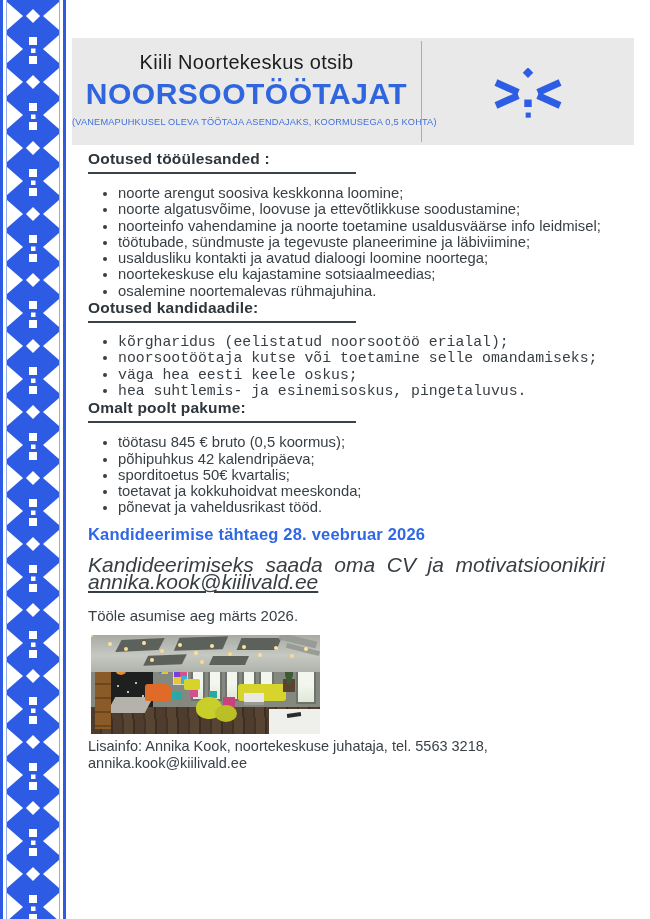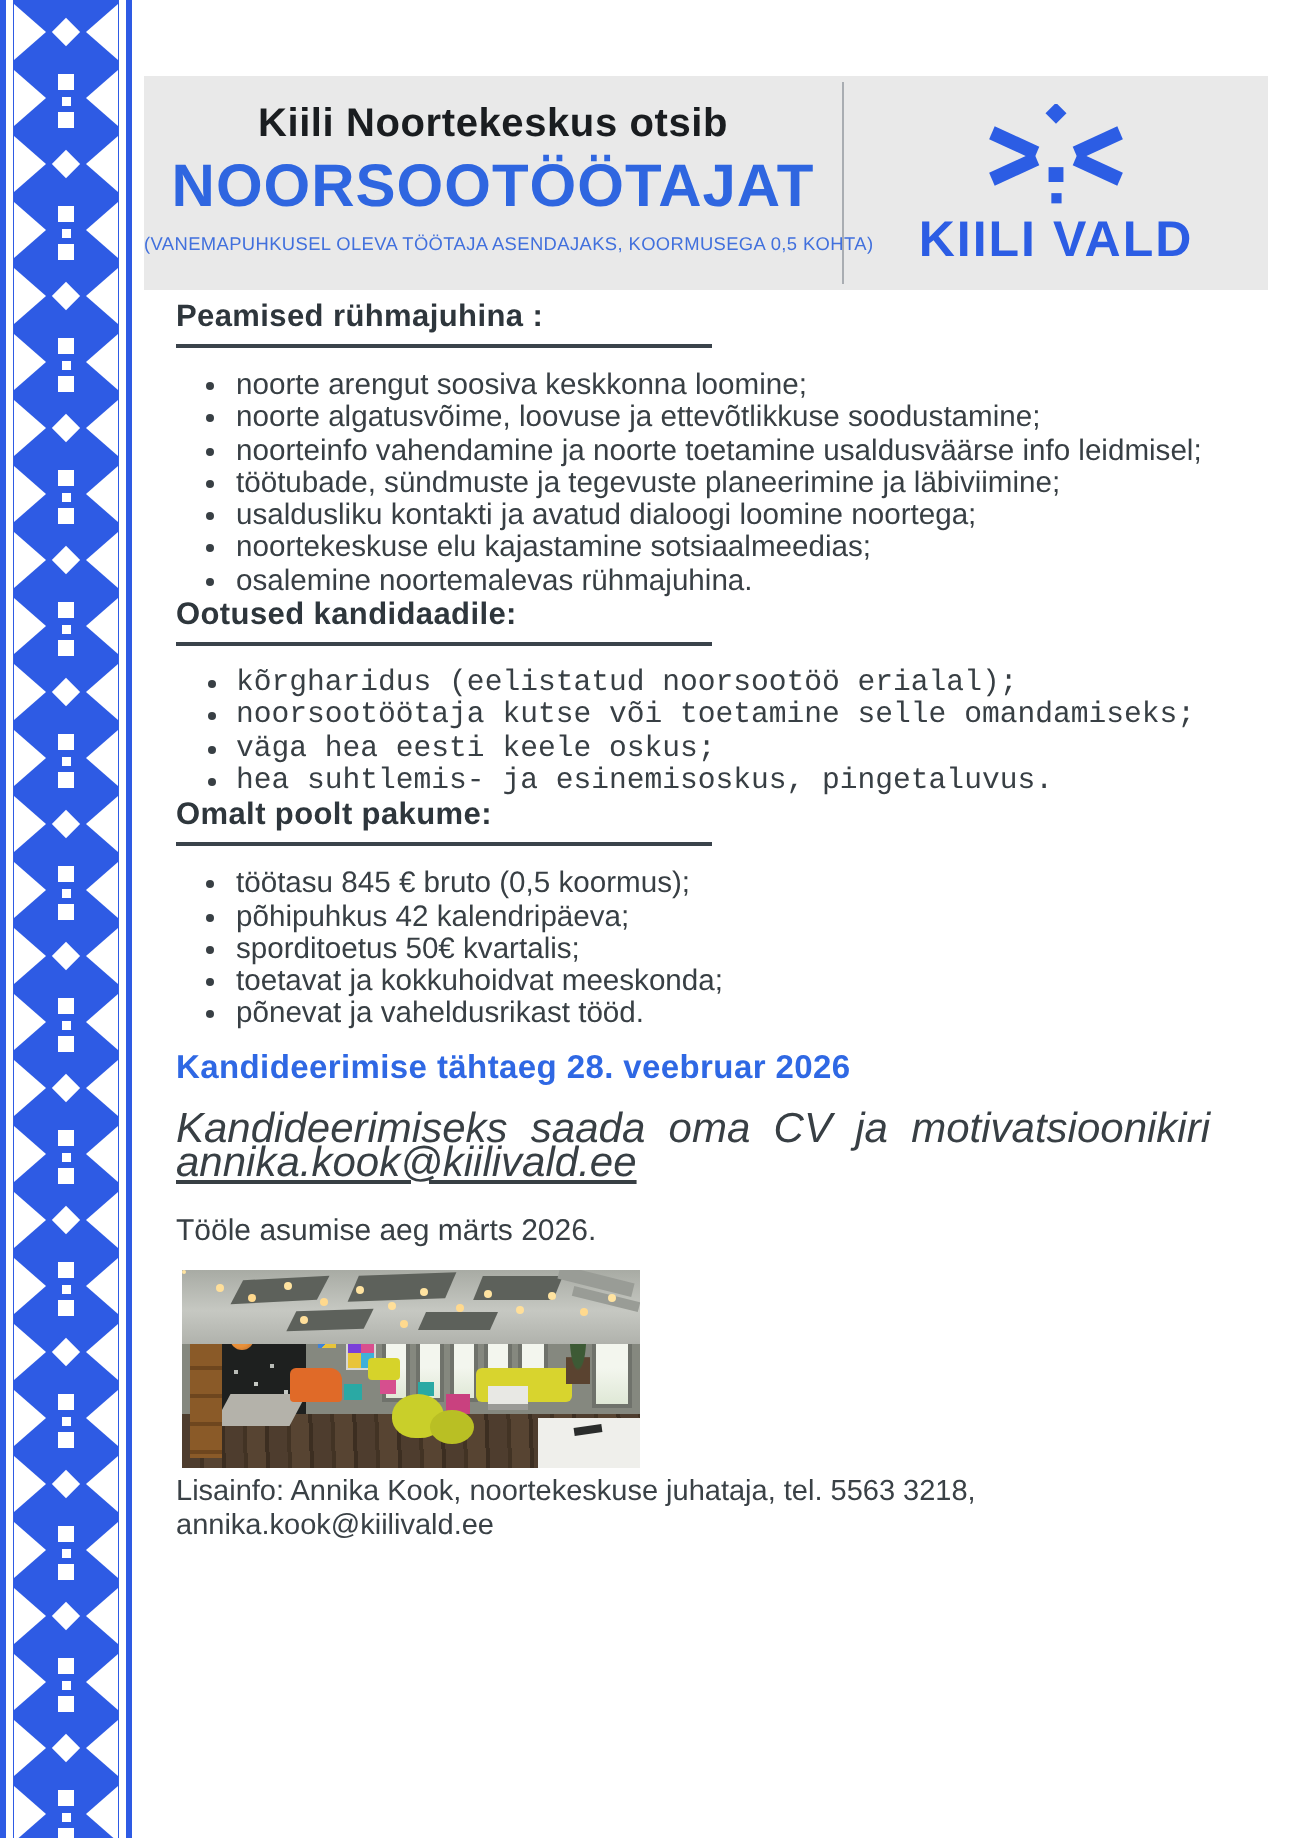--- a/index.html
+++ b/index.html
@@ -11,21 +11,21 @@
 
   
   .border-strip { position:absolute; left:0; top:0; width:66px; height:919px; }
 
   
   .header-band {
     position:absolute; left:72px; top:38px; width:562px; height:107px;
     background:#e9e9e9; display:flex; align-items:stretch;
   }
   .header-left { width:349px; text-align:center; padding-top:13px; box-sizing:border-box; }
-  .pretitle { font-size:20px; font-weight:bold; color:#1a1d20; letter-spacing:.3px; }
+  .pretitle { font-size:20px; font-weight:normal; color:#1a1d20; letter-spacing:.3px; }
   .job-title { font-size:30px; font-weight:bold; color:#2f66e0; letter-spacing:.5px; margin-top:3px; }
   .subtitle { font-size:9.2px; color:#4170dd; letter-spacing:.2px; margin-top:6px; white-space:nowrap; }
   .v-divider { width:1px; background:#a9adb2; margin:3px 0; }
   .logo-box { flex:1; display:flex; flex-direction:column; align-items:center; justify-content:center; padding-top:4px; }
   .logo-icon { width:86px; height:52px; }
   .logo-text { font-size:25px; font-weight:bold; color:#2c5de4; letter-spacing:1px; margin-top:2px; }
 
   
   .main { position:absolute; left:88px; top:150px; width:517px; }
   h2.sec {
@@ -129,27 +129,26 @@
         <g fill="#2c5de4" stroke="none">
           <rect x="41" y="1" width="8" height="8" transform="rotate(45 45 5)"></rect>
           <polygon points="12,12 36,23 33,30 9,19"></polygon>
           <polygon points="9,37 33,26 36,33 12,44"></polygon>
           <polygon points="78,12 54,23 57,30 81,19"></polygon>
           <polygon points="81,37 57,26 54,33 78,44"></polygon>
           <rect x="41" y="34" width="8" height="8"></rect>
           <rect x="42.5" y="48" width="5.5" height="5.5"></rect>
         </g>
       </svg>
-      <div class="logo-text">KIILI VALD</div>
     </div>
   </div>
 
   <div class="main">
 
-    <h2 class="sec">Peamised rühmajuhina :</h2>
+    <h2 class="sec">Ootused tööülesanded :</h2>
     <ul class="blt">
       <li>noorte arengut soosiva keskkonna loomine;</li>
       <li>noorte algatusvõime, loovuse ja ettevõtlikkuse soodustamine;</li>
       <li>noorteinfo vahendamine ja noorte toetamine usaldusväärse info leidmisel;</li>
       <li>töötubade, sündmuste ja tegevuste planeerimine ja läbiviimine;</li>
       <li>usaldusliku kontakti ja avatud dialoogi loomine noortega;</li>
       <li>noortekeskuse elu kajastamine sotsiaalmeedias;</li>
       <li>osalemine noortemalevas rühmajuhina.</li>
     </ul>
 

